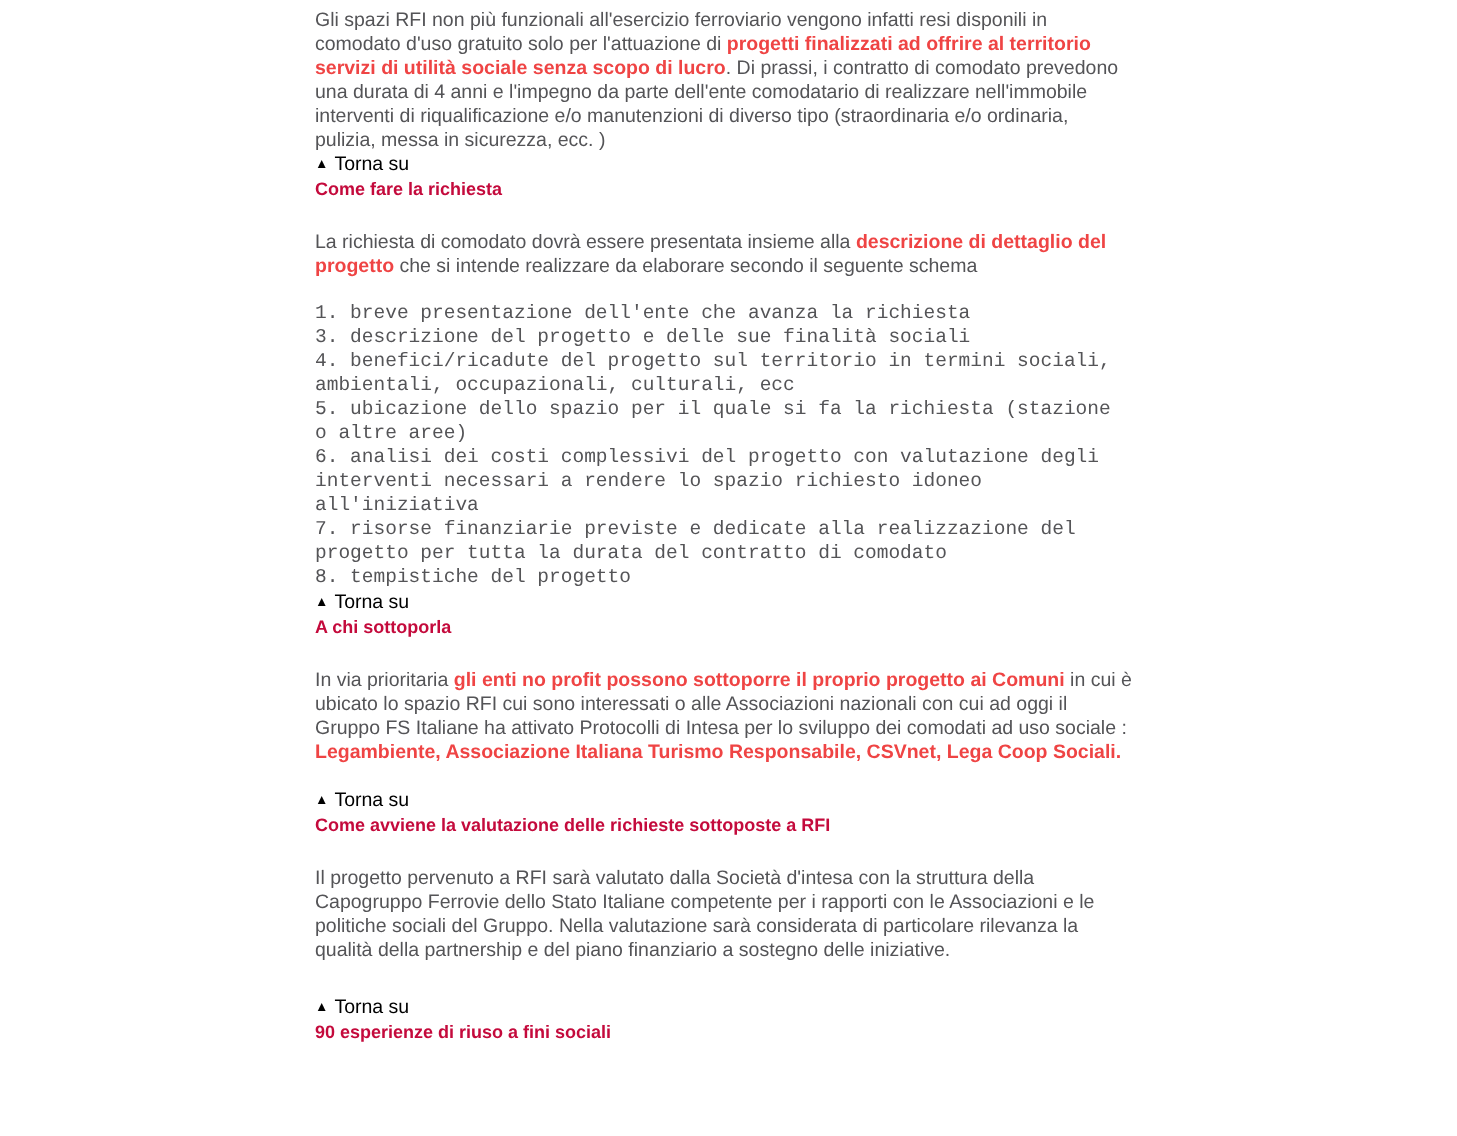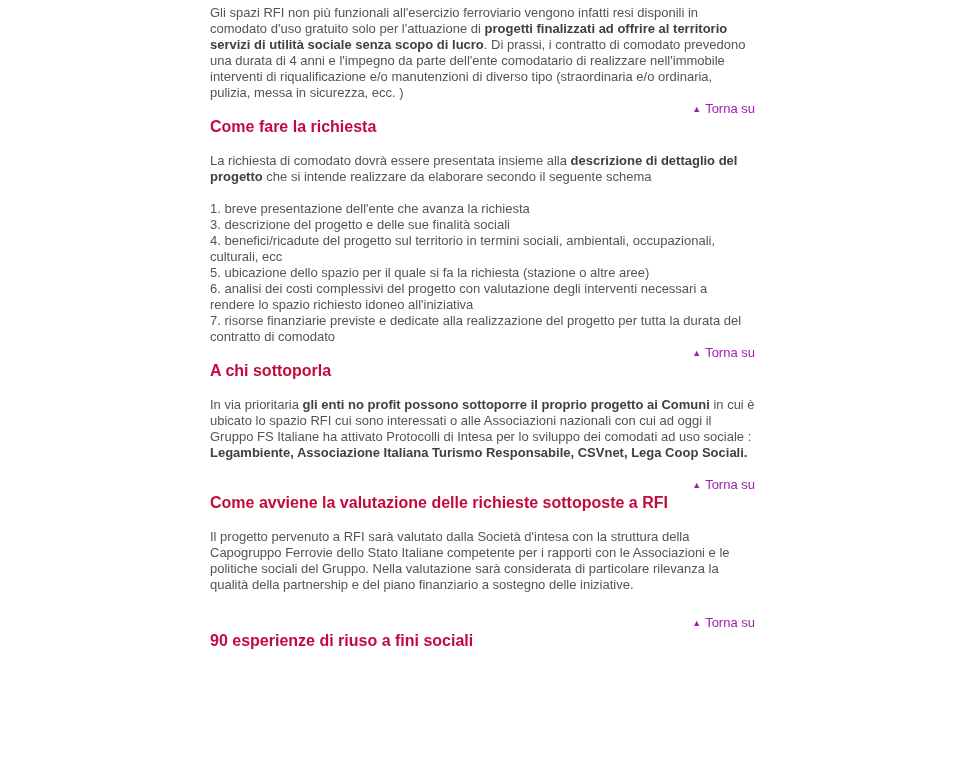--- a/index.html
+++ b/index.html
@@ -21,50 +21,50 @@
     top: 5px;
     width: 545px;
     font-size: 13px;
     line-height: 16px;
     color: #545457;
   }
   p.body {
     margin: 0;
   }
   p.body b, .schema b {
-    color: #404040;
+    color: #ef4444;
   }
   .mb { margin-bottom: 16px !important; }
   .back-link {
     display: block;
-    text-align: right;
-    color: #a21caf;
+    color: #000000;
     text-decoration: none;
     font-size: 13px;
     line-height: 16px;
     cursor: pointer;
     white-space: nowrap;
   }
   .back-link .tri {
     font-size: 9px;
     position: relative;
     top: -1px;
     margin-right: 4px;
     letter-spacing: 0;
   }
   .back-link.mt-lg { margin-top: 22px; }
   h2.section-heading {
     margin: 0 0 18px 0;
-    font-size: 16px;
+    font-size: 12px;
     line-height: 17px;
     font-weight: bold;
     color: #c40a3c;
   }
   .schema {
     margin: 0;
+    font-family: Liberation Mono, monospace;
   }
   .schema .schema-item {
     margin: 0;
   }
   a.inline-link {
     color: #c40a3c;
     text-decoration: none;
     cursor: pointer;
   }
 </style>
@@ -82,20 +82,21 @@
 
     <p class="body mb"><span>La richiesta di comodato dovrà essere presentata insieme alla </span><b>descrizione di dettaglio del progetto</b><span> che si intende realizzare da elaborare secondo il seguente schema</span></p>
 
     <div class="schema">
       <div class="schema-item">1. breve presentazione dell'ente che avanza la richiesta</div>
       <div class="schema-item">3. descrizione del progetto e delle sue finalità sociali</div>
       <div class="schema-item">4. benefici/ricadute del progetto sul territorio in termini sociali, ambientali, occupazionali, culturali, ecc</div>
       <div class="schema-item">5. ubicazione dello spazio per il quale si fa la richiesta (stazione o altre aree)</div>
       <div class="schema-item">6. analisi dei costi complessivi del progetto con valutazione degli interventi necessari a rendere lo spazio richiesto idoneo all'iniziativa</div>
       <div class="schema-item">7. risorse finanziarie previste e dedicate alla realizzazione del progetto per tutta la durata del contratto di comodato</div>
+      <div class="schema-item">8. tempistiche del progetto</div>
     </div>
 
     <a class="back-link"><span class="tri">▲</span><span>Torna su</span></a>
 
     <h2 class="section-heading">A chi sottoporla</h2>
 
     <p class="body mb"><span>In via prioritaria </span><b>gli enti no profit possono sottoporre il proprio progetto ai Comuni</b><span> in cui è ubicato lo spazio RFI cui sono interessati o alle Associazioni nazionali con cui ad oggi il Gruppo FS Italiane ha attivato Protocolli di Intesa per lo sviluppo dei comodati ad uso sociale : </span><b>Legambiente, Associazione Italiana Turismo Responsabile, CSVnet, Lega Coop Sociali.</b></p>
 
 
     <a class="back-link"><span class="tri">▲</span><span>Torna su</span></a>

